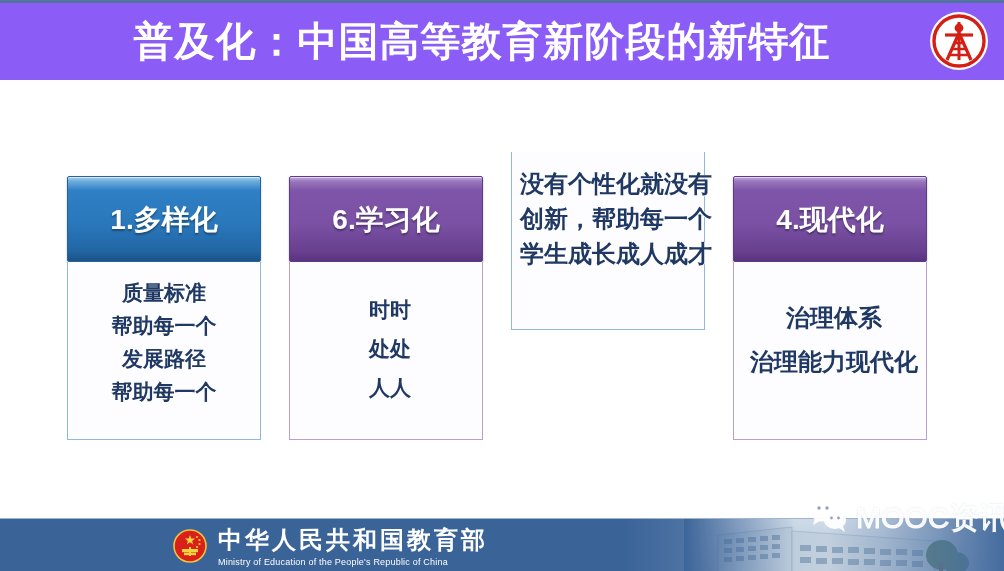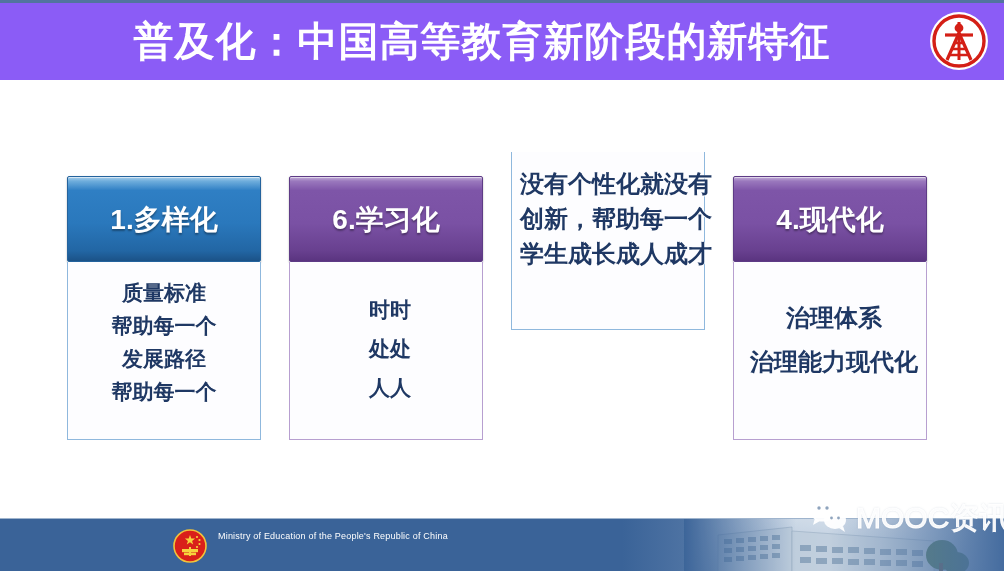--- a/index.html
+++ b/index.html
@@ -336,20 +336,21 @@
         <circle cx="27.5" cy="12" r="1.1" fill="#f6d33c"></circle>
         <circle cx="27.5" cy="16" r="1.1" fill="#f6d33c"></circle>
         <circle cx="25" cy="19" r="1.1" fill="#f6d33c"></circle>
         <rect x="10" y="21" width="16" height="3.2" fill="#f6d33c"></rect>
         <rect x="12" y="24.6" width="12" height="2.6" fill="#f6d33c"></rect>
         <rect x="17" y="19" width="2" height="9" fill="#f6d33c"></rect>
       </svg>
     </span>
 
     <div class="ministry">
+      <div class="ministry-cn">中华人民共和国教育部</div>
       <div class="ministry-en">Ministry of Education of the People's Republic of China</div>
     </div>
   </div>
 
   <div class="watermark">
     <span>
       <svg width="46" height="36" viewBox="0 0 46 36">
         <ellipse cx="17" cy="13" rx="13" ry="10.5" fill="#ffffff" opacity="0.95"></ellipse>
         <polygon points="9,20 7,27 14,23" fill="#ffffff" opacity="0.95"></polygon>
         <circle cx="13" cy="10" r="1.7" fill="#8fa4bd"></circle>

